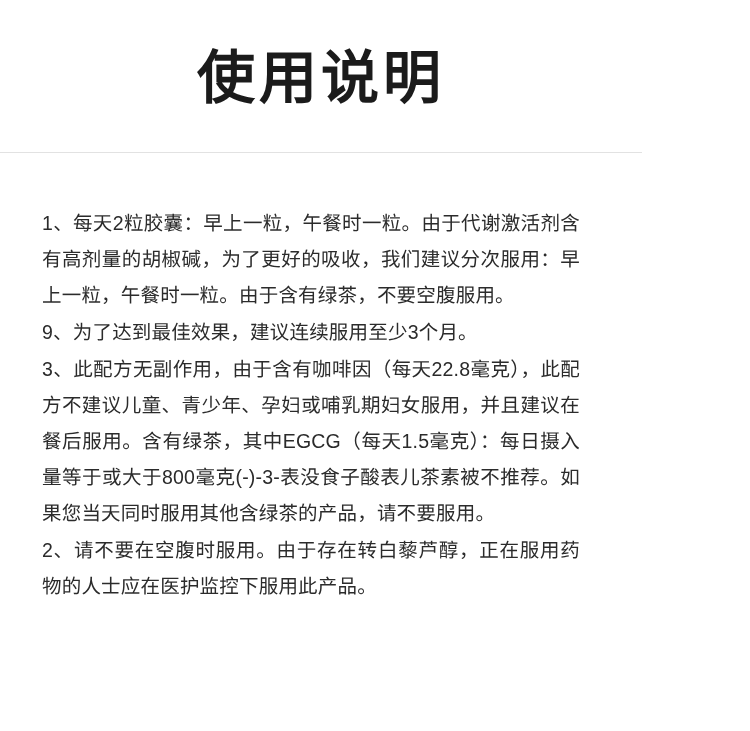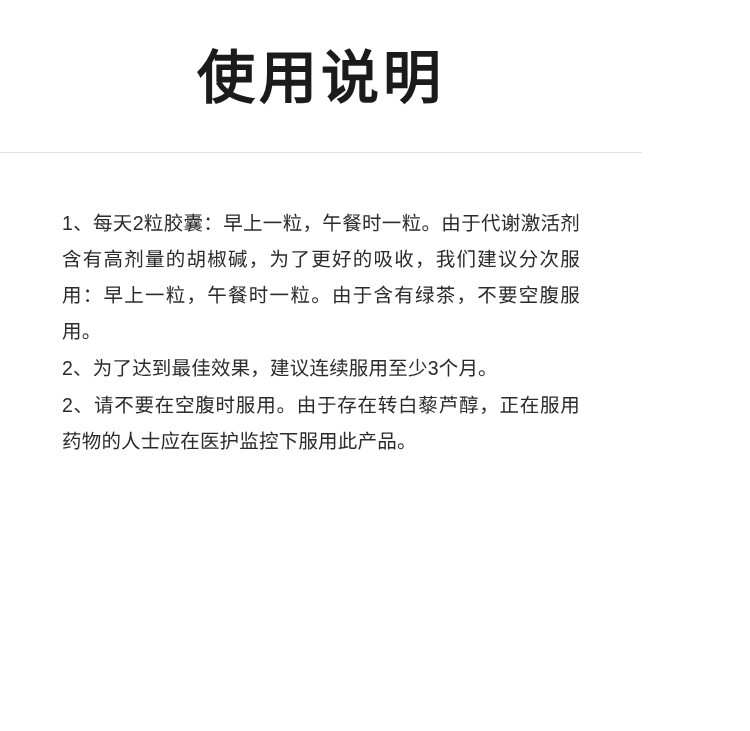--- a/index.html
+++ b/index.html
@@ -34,21 +34,21 @@
     color: #1b1b1b;
     font-family: "Liberation Sans", "DejaVu Sans", sans-serif;
   }
   .divider {
     width: 100%;
     height: 1px;
     background: #e2e2e2;
     margin-top: 42px;
   }
   .body-block {
-    padding: 52px 62px 0 62px;
+    padding: 52px 62px 0 42px;
   }
   .para {
     font-size: 19.5px;
     line-height: 36px;
     color: #2b2b2b;
     text-align: justify;
     text-justify: inter-ideograph;
     margin: 0 0 1px 0;
     letter-spacing: 0.2px;
   }
@@ -59,17 +59,18 @@
 <div class="page">
 
   <div class="title-block">
     <div class="title">使用说明</div>
   </div>
 
   <div class="divider"></div>
 
   <div class="body-block">
     <p class="para">1、每天2粒胶囊：早上一粒，午餐时一粒。由于代谢激活剂含有高剂量的胡椒碱，为了更好的吸收，我们建议分次服用：早上一粒，午餐时一粒。由于含有绿茶，不要空腹服用。</p>
-    <p class="para">2、为了达到最佳效果，建议连续服用至少3个月。</p>
+    <p class="para">9、为了达到最佳效果，建议连续服用至少3个月。</p>
+    <p class="para">3、此配方无副作用，由于含有咖啡因（每天22.8毫克），此配方不建议儿童、青少年、孕妇或哺乳期妇女服用，并且建议在餐后服用。含有绿茶，其中EGCG（每天1.5毫克）：每日摄入量等于或大于800毫克(-)-3-表没食子酸表儿茶素被不推荐。如果您当天同时服用其他含绿茶的产品，请不要服用。</p>
     <p class="para">2、请不要在空腹时服用。由于存在转白藜芦醇，正在服用药物的人士应在医护监控下服用此产品。</p>
   </div>
 
 </div>
 
 </body></html>

